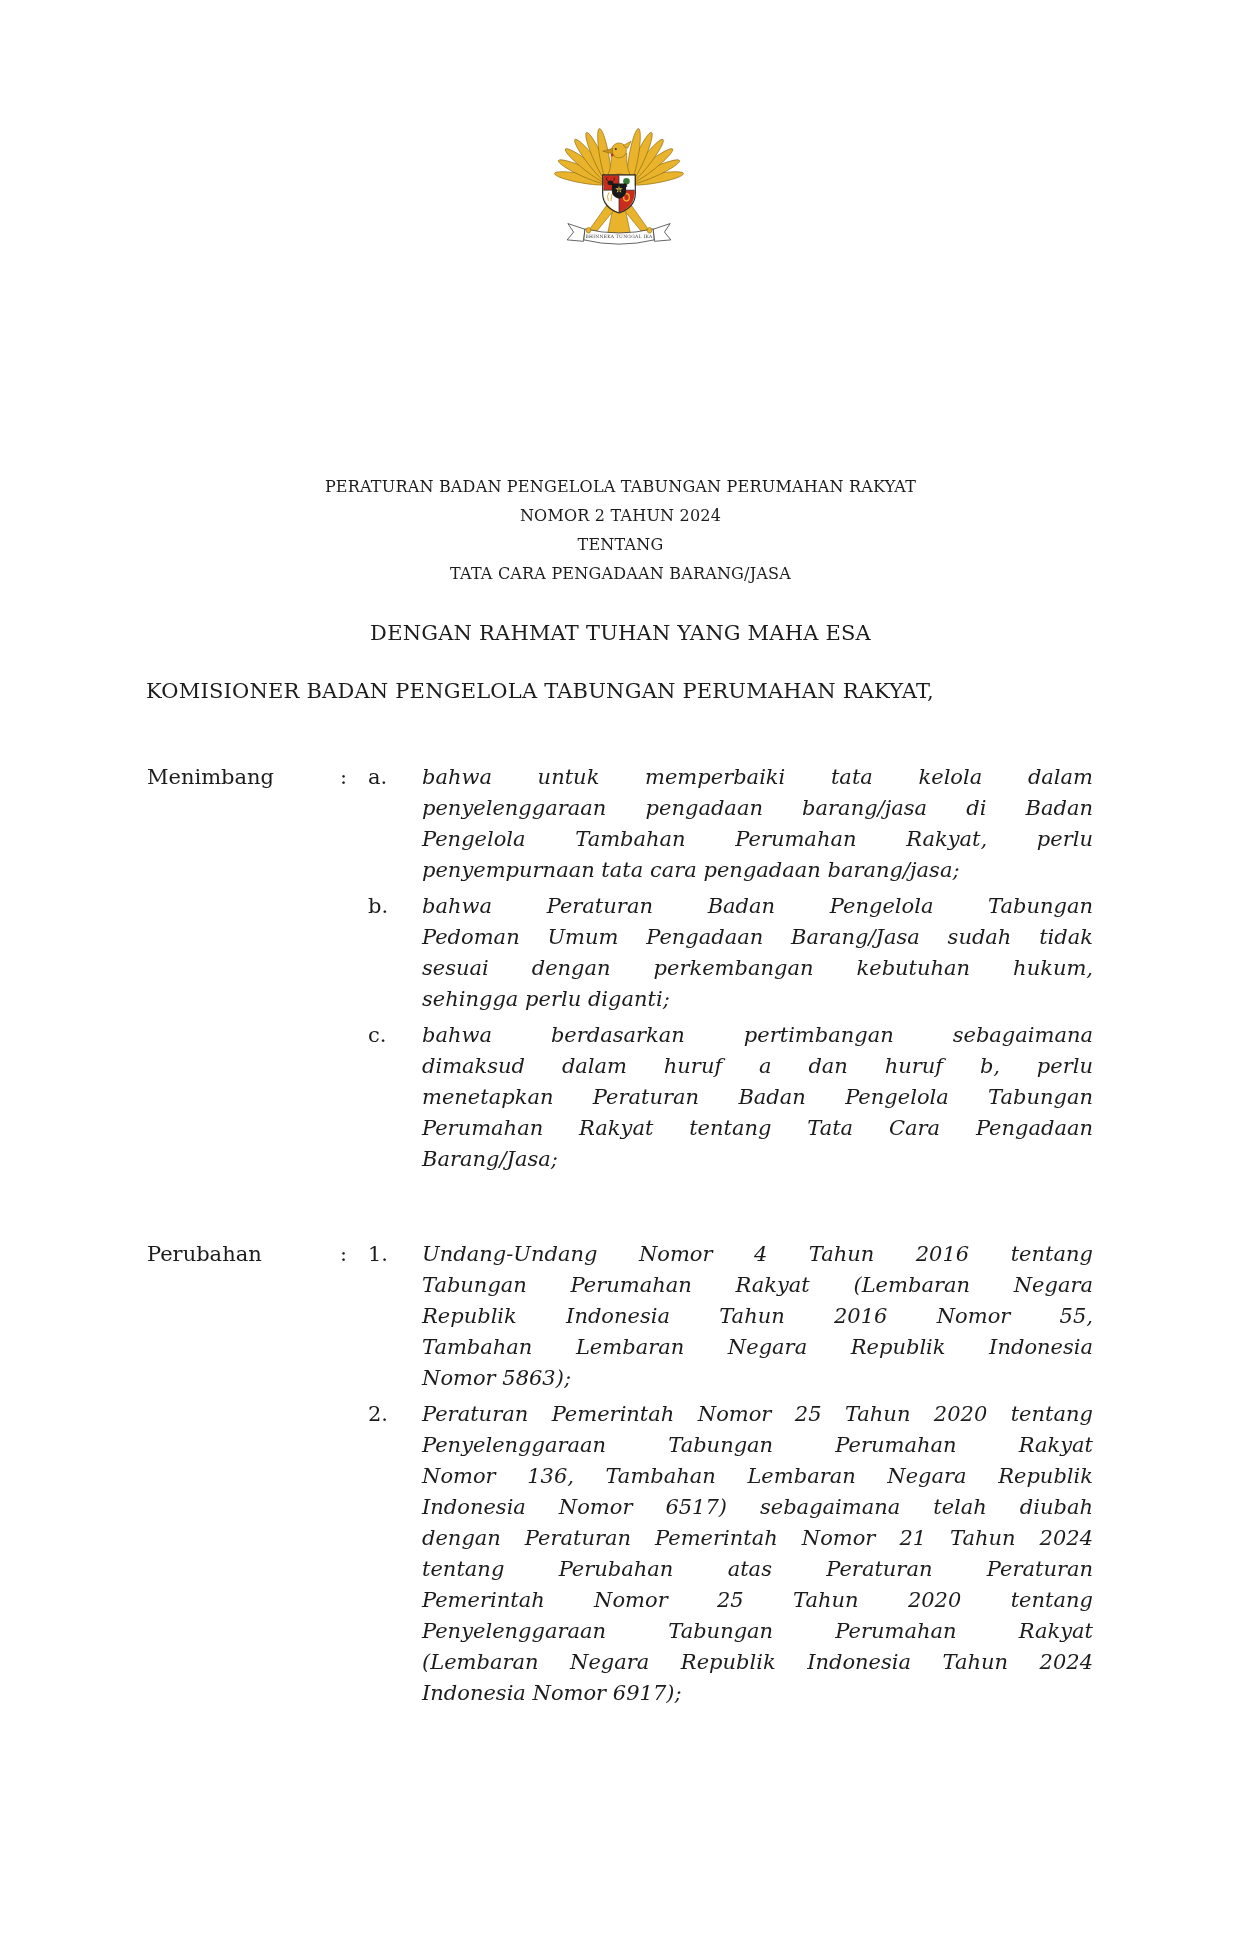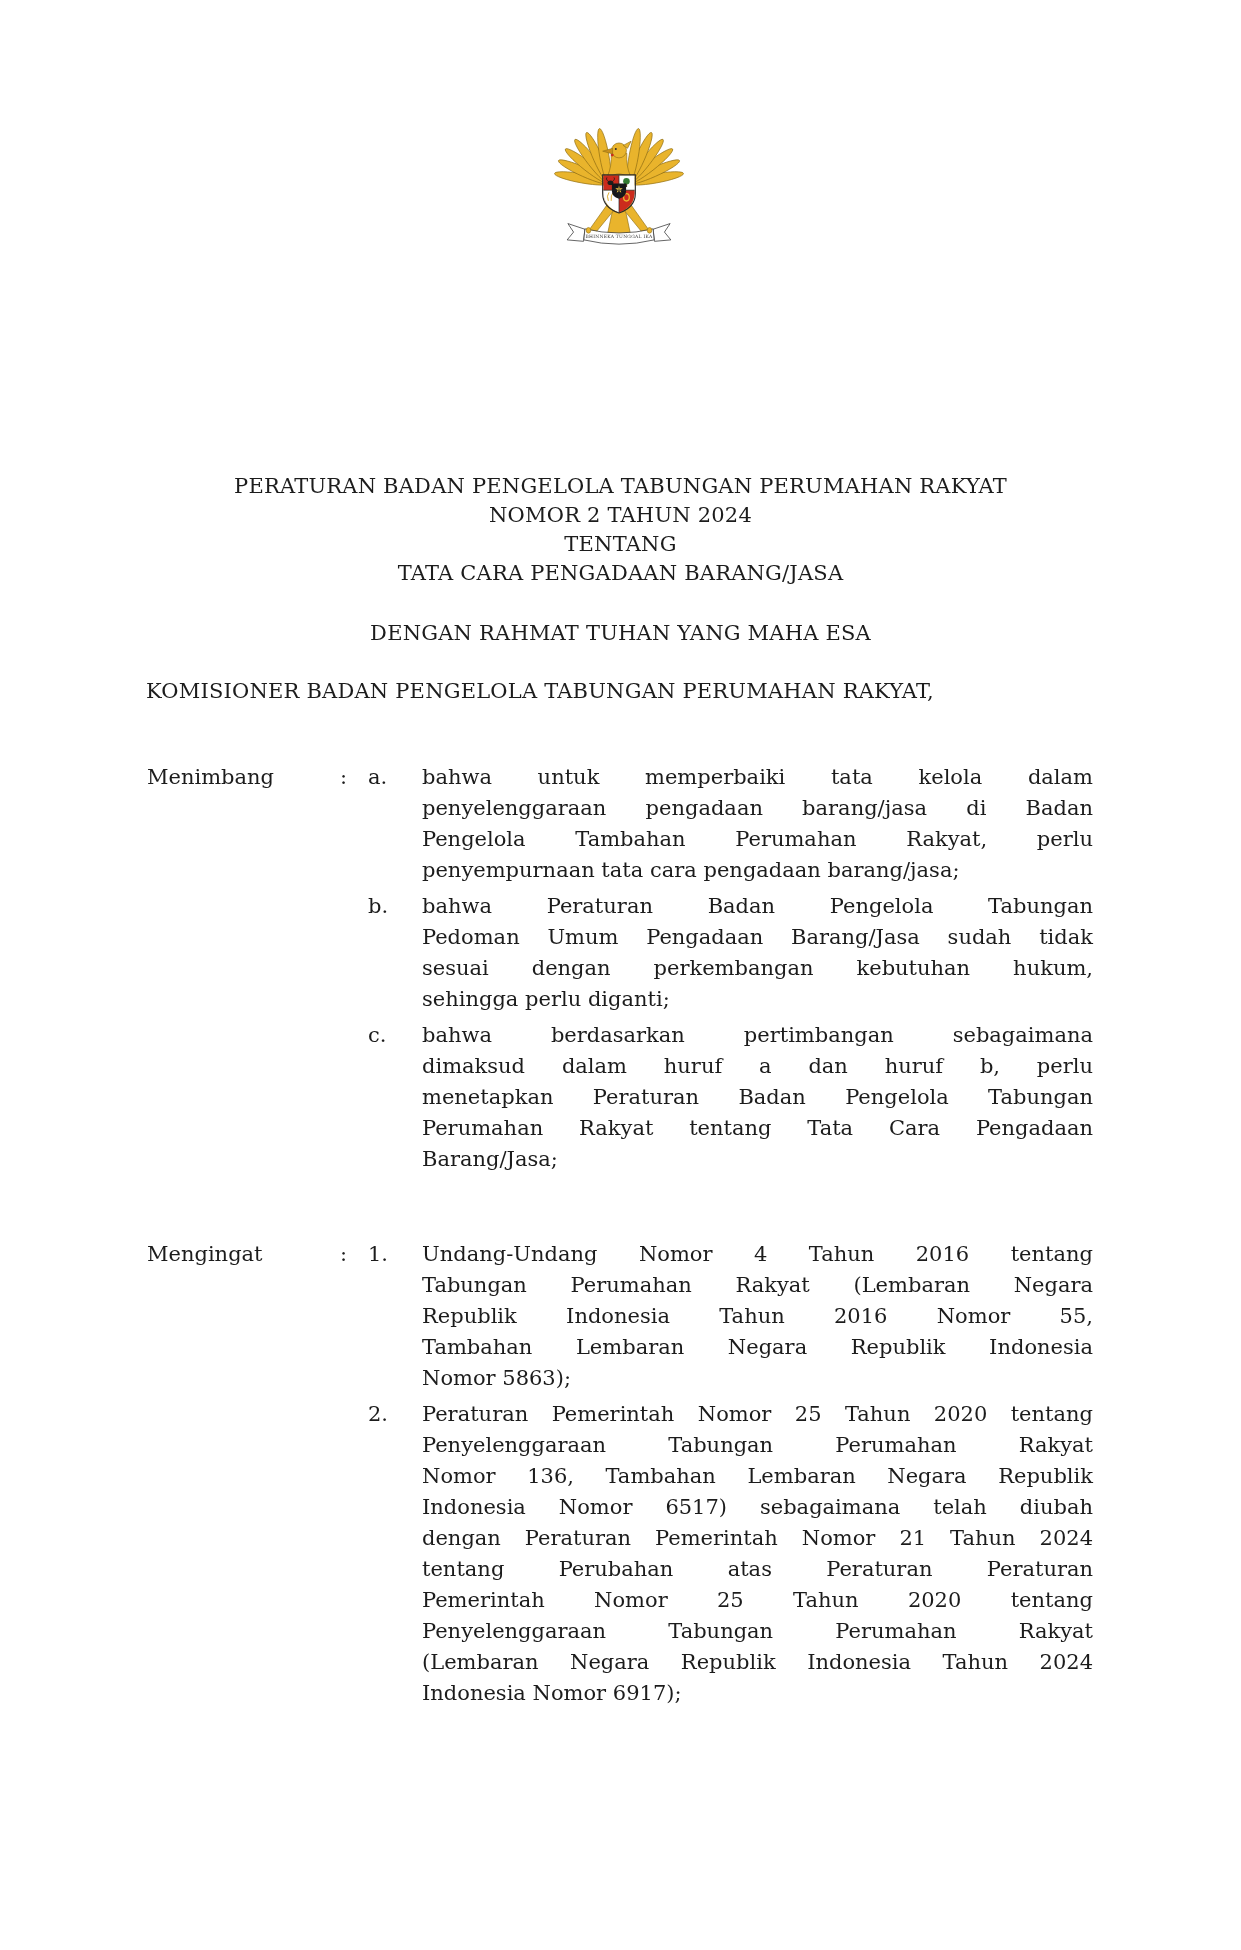--- a/index.html
+++ b/index.html
@@ -11,21 +11,21 @@
     color:#1c1c1c;
     overflow:hidden;
     margin:0 auto;
   }
   .emblem{
     position:absolute;left:548px;top:116px;width:142px;height:142px;
   }
   .emblem svg{width:100%;height:100%;display:block;}
   .title-block{
     position:absolute;left:0;top:472px;width:1241px;
-    text-align:center;font-size:21px;line-height:29px;
+    text-align:center;font-size:16px;line-height:29px;
     letter-spacing:0.2px;
   }
   .invocation{
     position:absolute;left:0;top:619px;width:1241px;
     text-align:center;font-size:21px;line-height:29px;letter-spacing:0.2px;
   }
   .issuer{
     position:absolute;left:0;top:677px;width:1080px;
     text-align:center;font-size:21px;line-height:29px;letter-spacing:0.2px;
   }
@@ -38,21 +38,21 @@
   .row{
     display:grid;
     grid-template-columns:193px 28px 54px 671px;
     align-items:start;
   }
   .row + .row{margin-top:5px;}
   .label{grid-column:1;}
   .colon{grid-column:2;}
   .marker{grid-column:3;}
   .itext{grid-column:4;}
-  .doc-line{text-align:justify;text-align-last:justify;}
+  .doc-line{text-align:justify;text-align-last:justify;font-style:italic;}
   .doc-line.end{text-align-last:left;}
 </style>
 </head>
 <body>
 
 <div class="page">
 
   <div class="emblem">
     <svg viewBox="0 0 200 195" xmlns="http://www.w3.org/2000/svg">
 
@@ -185,21 +185,21 @@
         <div class="doc-line">dimaksud dalam huruf a dan huruf b, perlu</div>
         <div class="doc-line">menetapkan Peraturan Badan Pengelola Tabungan</div>
         <div class="doc-line">Perumahan Rakyat tentang Tata Cara Pengadaan</div>
         <div class="doc-line end">Barang/Jasa;</div>
       </div>
     </div>
   </div>
 
   <div class="section section-mengingat">
     <div class="row">
-      <div class="label">Mengingat</div>
+      <div class="label">Perubahan</div>
       <div class="colon">:</div>
       <div class="marker">1.</div>
       <div class="itext">
         <div class="doc-line">Undang-Undang Nomor 4 Tahun 2016 tentang</div>
         <div class="doc-line">Tabungan Perumahan Rakyat (Lembaran Negara</div>
         <div class="doc-line">Republik Indonesia Tahun 2016 Nomor 55,</div>
         <div class="doc-line">Tambahan Lembaran Negara Republik Indonesia</div>
         <div class="doc-line end">Nomor 5863);</div>
       </div>
     </div>

